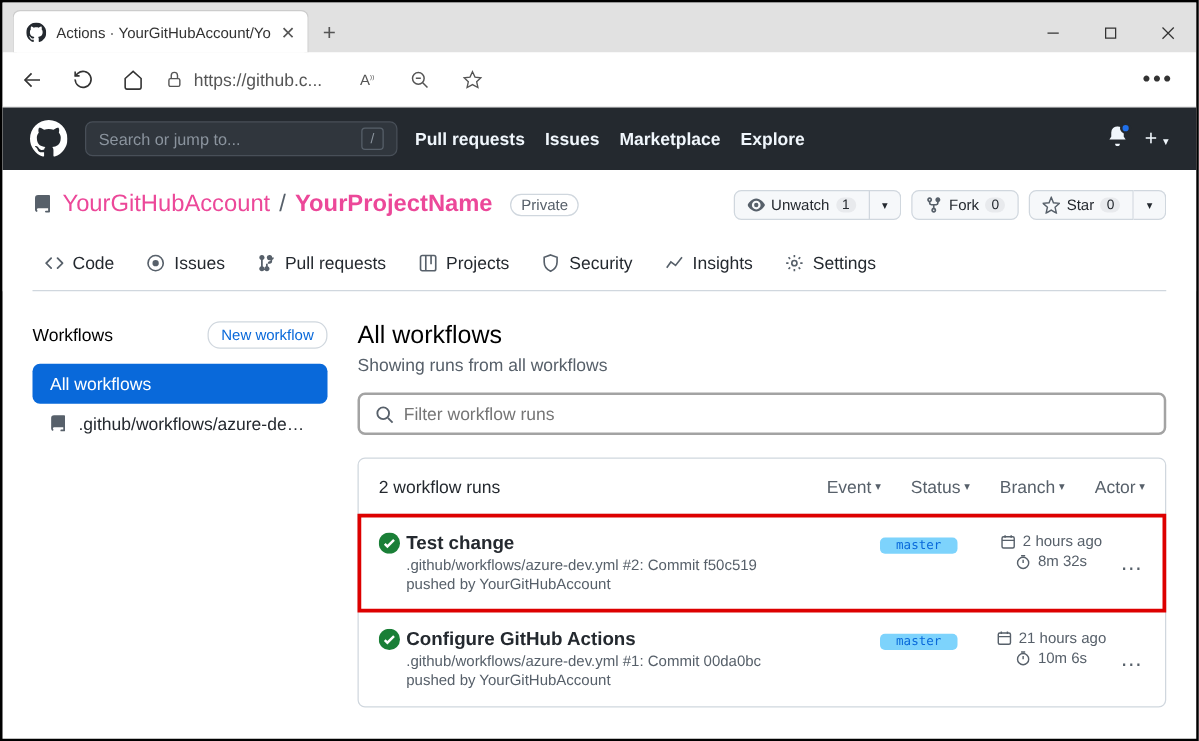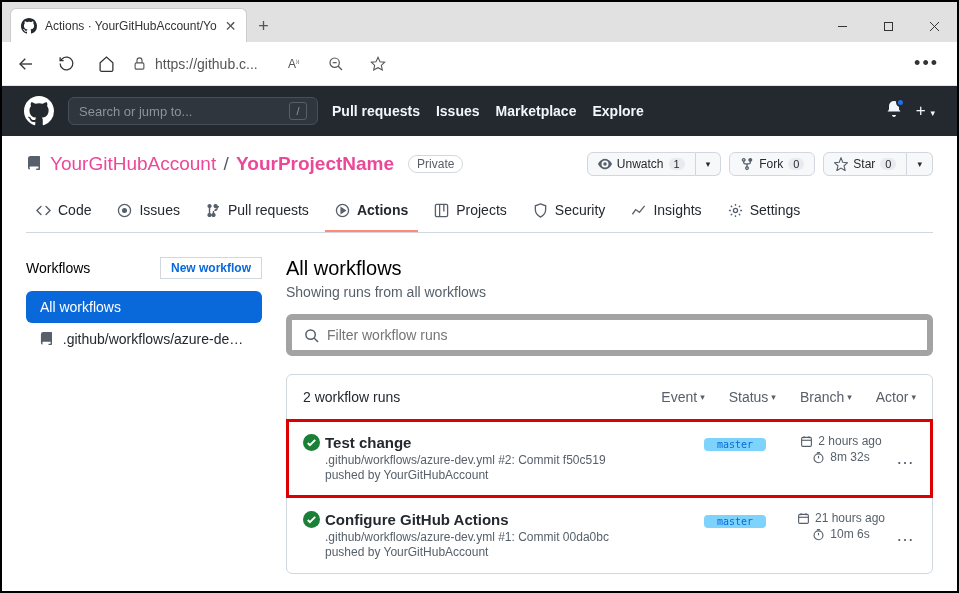--- a/index.html
+++ b/index.html
@@ -43,28 +43,28 @@
 .btn.single { border-radius: 6px; }
 .btn .count { background: #e8eaed; border-radius: 8px; padding: 0 5px; font-size: 11px; }
 .repo-tabs { display: flex; gap: 6px; margin-top: 18px; border-bottom: 1px solid #d0d7de; }
 .repo-tab { display: flex; align-items: center; gap: 7px; padding: 8px 10px 12px 10px; font-size: 14px; color: #24292f; cursor: pointer; border-bottom: 2px solid transparent; }
 .repo-tab.active { border-bottom-color: #fd8c73; font-weight: 600; }
 .repo-tab svg { color: #57606a; }
 .main { display: flex; padding: 24px; gap: 24px; }
 .sidebar { width: 236px; }
 .sidebar-head { display: flex; align-items: center; justify-content: space-between; margin-bottom: 12px; }
 .sidebar-title { font-size: 14px; color: #000000; }
-.new-wf-btn { background: #fff; border: 1px solid #d0d7de; border-radius: 0; padding: 3px 10px; font-size: 12px; color: #0969da; cursor: pointer; font-weight: bold; }
+.new-wf-btn { background: #fff; border: 1px solid #d0d7de; border-radius: 10px; padding: 3px 10px; font-size: 12px; color: #0969da; cursor: pointer; }
 .wf-item { padding: 8px 14px; border-radius: 6px; font-size: 14px; cursor: pointer; display: flex; align-items: center; gap: 8px; }
 .wf-item.active { background: #0969da; color: #fff; }
 .wf-item-file { color: #24292f; white-space: nowrap; overflow: hidden; text-overflow: ellipsis; }
 .content { flex: 1; }
 .content h2 { font-size: 20px; font-weight: 400; margin-bottom: 4px; }
 .content .subtitle { font-size: 14px; color: #57606a; margin-bottom: 14px; }
-.filter-box { border: 6px solid #a3a3a3; border-radius: 6px; padding: 7px 12px; display: flex; align-items: center; gap: 8px; color: #57606a; margin-bottom: 18px; }
+.filter-box { border: 2px solid #a3a3a3; border-radius: 6px; padding: 7px 12px; display: flex; align-items: center; gap: 8px; color: #57606a; margin-bottom: 18px; }
 .filter-box input { border: none; outline: none; font-size: 14px; flex: 1; color: #24292f; }
 .runs-panel { border: 1px solid #d0d7de; border-radius: 6px; }
 .runs-head { padding: 14px 16px; display: flex; align-items: center; border-bottom: 1px solid #d0d7de; font-size: 14px; }
 .runs-count { color: #24292f; }
 .runs-filters { margin-left: auto; display: flex; gap: 24px; }
 .run-filter { color: #57606a; cursor: pointer; display: flex; gap: 3px; align-items: center; }
 .run-row { padding: 14px 16px; border-bottom: 1px solid #d0d7de; display: flex; position: relative; }
 .run-row:last-child { border-bottom: none; }
 .run-row.highlight { outline: 3px solid #d00; outline-offset: -2px; }
 .run-status { width: 22px; }
@@ -238,27 +238,20 @@
           <circle cx="8" cy="8" r="2" fill="currentColor"></circle>
         </svg>
         <span>Issues</span>
       </div>
     <div class="repo-tab">
         <svg width="15" height="15" viewBox="0 0 16 16" fill="currentColor">
           <path d="M1.5 3.25a2.25 2.25 0 113 2.122v5.256a2.251 2.251 0 11-1.5 0V5.372A2.25 2.25 0 011.5 3.25zm11 0a2.25 2.25 0 10-1.5 2.122v.878A2.25 2.25 0 008.75 8.5h-1.5v2.128a2.251 2.251 0 101.5 0V8.5h1.5a2.25 2.25 0 002.25-2.25v-.878a2.25 2.25 0 001.5-2.122z"></path>
         </svg>
         <span>Pull requests</span>
       </div>
-    <div class="repo-tab active">
-        <svg width="15" height="15" viewBox="0 0 16 16" fill="none" stroke="currentColor" stroke-width="1.4">
-          <circle cx="8" cy="8" r="6.5"></circle>
-          <polygon points="6.5,5 11,8 6.5,11" fill="currentColor"></polygon>
-        </svg>
-        <span>Actions</span>
-      </div>
     <div class="repo-tab">
         <svg width="15" height="15" viewBox="0 0 16 16" fill="none" stroke="currentColor" stroke-width="1.4">
           <rect x="1.5" y="1.5" width="13" height="13" rx="1.5"></rect>
           <line x1="6" y1="1.5" x2="6" y2="14.5"></line>
           <line x1="10.5" y1="1.5" x2="10.5" y2="9"></line>
         </svg>
         <span>Projects</span>
       </div>
     <div class="repo-tab">
         <svg width="15" height="15" viewBox="0 0 16 16" fill="none" stroke="currentColor" stroke-width="1.4">

